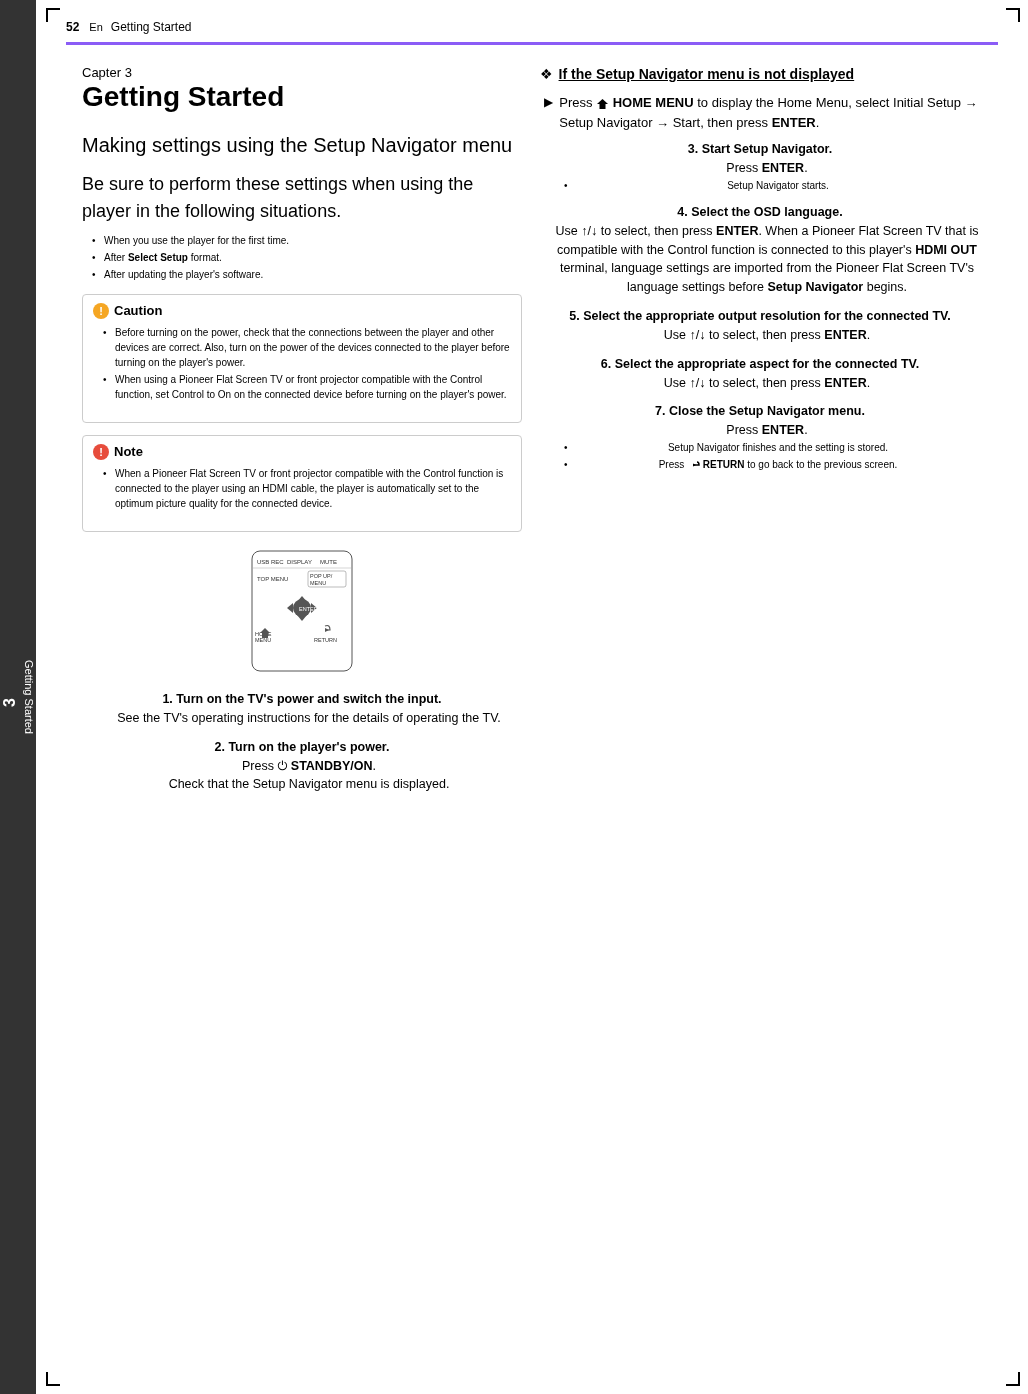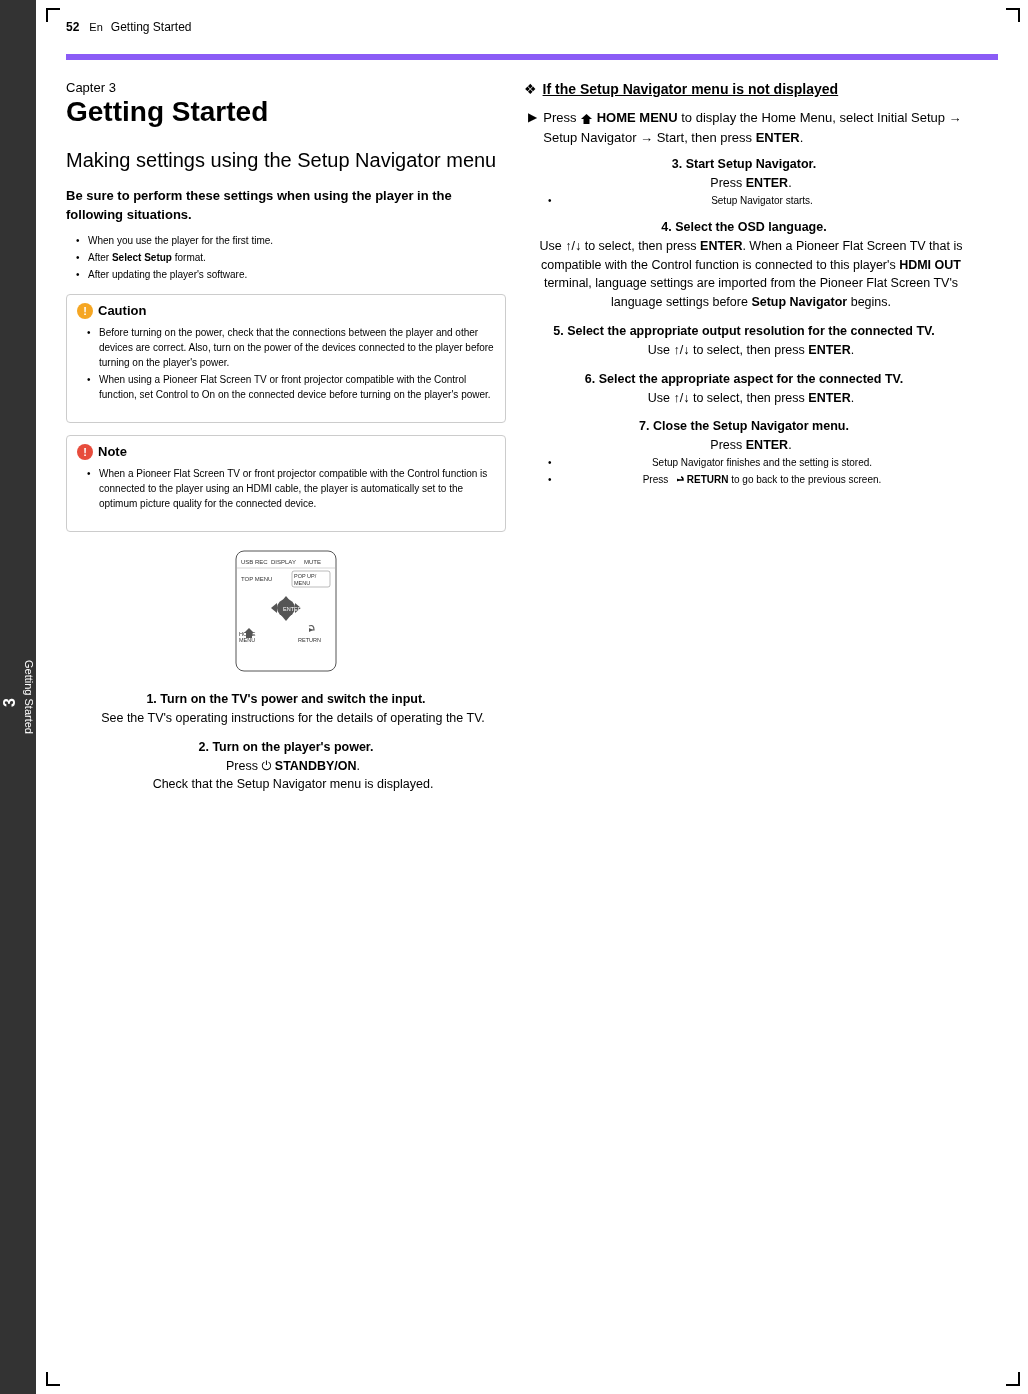--- a/index.html
+++ b/index.html
@@ -46,39 +46,40 @@
     .main-content {
       flex: 1;
       padding: 20px 30px 30px 30px;
       position: relative;
     }
 
     
     .page-header {
       display: flex;
       align-items: baseline;
-      border-bottom: 6px solid #8b5cf6;
-      padding-bottom: 20px;
+      border-bottom: 3px solid #8b5cf6;
+      padding-bottom: 8px;
       margin-bottom: 20px;
     }
 
     .page-number {
       font-size: 12px;
       font-weight: bold;
       margin-right: 10px;
     }
 
     .page-label {
       font-size: 12px;
     }
 
     
     .content-columns {
       display: flex;
       gap: 18px;
+      margin-left: 16px;
     }
 
     .left-column {
       flex: 1;
       max-width: 440px;
     }
 
     .right-column {
       flex: 1;
       max-width: 440px;
@@ -100,24 +101,23 @@
 
     
     .section-title {
       font-size: 20px;
       font-weight: normal;
       line-height: 1.2;
       margin-bottom: 14px;
     }
 
     .body-text {
-      font-size: 13px;
+      font-size: 18px;
       line-height: 1.5;
       margin-bottom: 8px;
-      font-weight: bold;
     }
 
     .bullet-list {
       list-style: none;
       margin-bottom: 12px;
       padding-left: 10px;
     }
 
     .bullet-list li {
       font-size: 10px;

